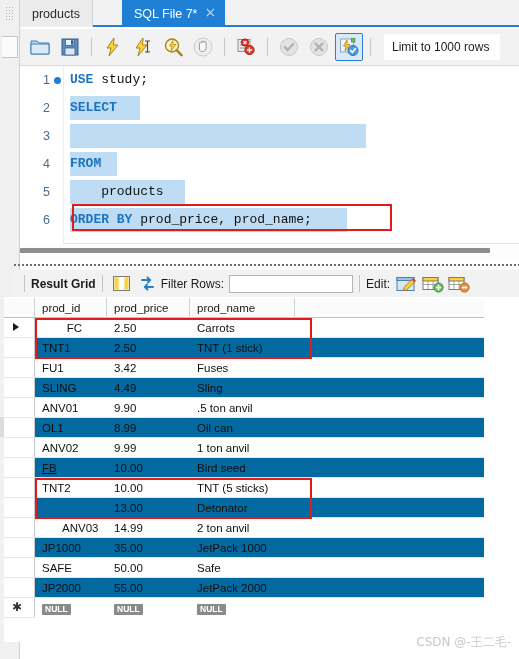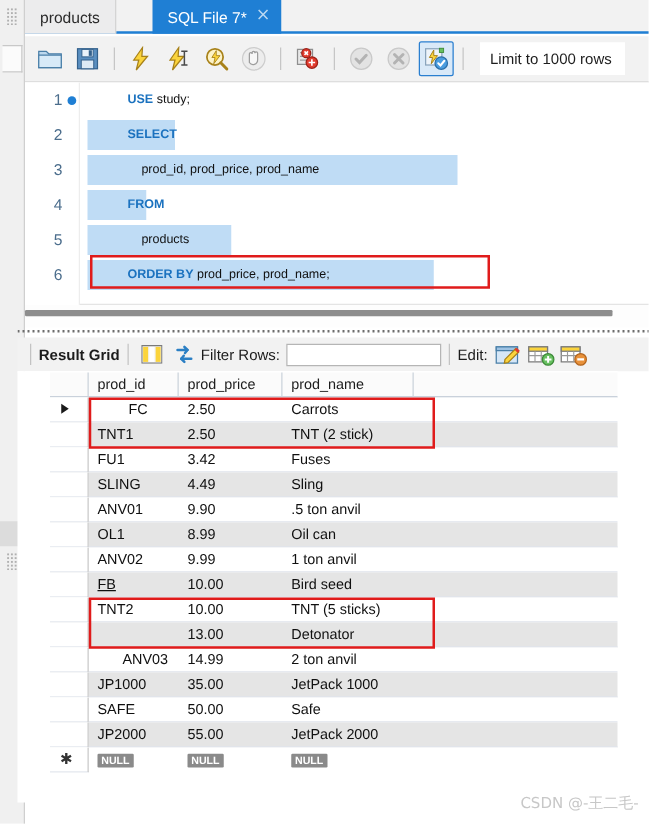--- a/index.html
+++ b/index.html
@@ -72,22 +72,22 @@
     background: #ffffff; border-right: 1px solid #ededed; }
   .codearea { position: absolute; left: 44px; top: 0; right: 0; height: 178px; }
   .crow { position: relative; height: 28px; }
   .lnum { position: absolute; left: 0; width: 30px; text-align: right;
     font-size: 12.5px; color: #4b6d8c; line-height: 28px;
     font-family: "Liberation Sans", sans-serif; }
   .bpdot { position: absolute; left: 34px; top: 11px; width: 7px; height: 7px;
     border-radius: 50%; background: #1f7fd4; }
   .cline {
     position: absolute; left: 0; top: 0; height: 28px; line-height: 28px;
-    font-family: Liberation Sans, sans-serif; font-size: 10px;
-    white-space: pre; color: #101010; padding-left: 6px; margin-left: 32px;
+    font-family: Liberation Mono, monospace; font-size: 13px;
+    white-space: pre; color: #101010; padding-left: 6px;
   }
   .sel-bg { background: #bfdcf5; }
   .kw { color: #1b72bf; font-weight: bold; }
   .redbox-code {
     position: absolute; left: 52px; top: 138px; width: 320px; height: 27px;
     border: 2px solid #e01b1b; pointer-events: none;
   }
 
   
   .splitbar { position: absolute; left: 20px; top: 244px; width: 499px; height: 18px;
@@ -108,30 +108,30 @@
   .rt-label { font-weight: bold; font-size: 12px; }
   .filter-label { font-size: 12px; margin-right: 5px; }
   .filter-input {
     width: 124px; height: 18px; background: #ffffff; border: 1px solid #b5b5b5;
     font-size: 11px; padding: 0 3px; font-family: "Liberation Sans", sans-serif;
   }
   .edit-label { font-size: 12px; margin-right: 4px; }
   .rt-btn { width: 26px; height: 22px; display: flex; align-items: center; justify-content: center; }
 
   
-  .grid { position: absolute; left: 14px; top: 297px; width: 480px; height: 345px;
-    background: #ffffff; border-top: 1px solid #ffffff; padding-left: 26px; }
+  .grid { position: absolute; left: 4px; top: 297px; width: 480px; height: 345px;
+    background: #ffffff; border-top: 1px solid #ffffff; }
   .grid-hdr { position: relative; height: 20px; background: #fbfbfb;
     border-bottom: 1px solid #b9c4d1; }
   .hcell { position: absolute; top: 0; height: 20px; line-height: 20px;
     font-size: 11.5px; color: #1c1c1c; padding-left: 7px;
     border-right: 1px solid #cbd3dc; }
   .grow { position: relative; height: 20px; }
   .grow.odd { background: #ffffff; }
-  .grow.even { background: #e5e5e5; }
+  .grow.even { background: #0369a1; }
   .gcell { position: absolute; top: 0; height: 20px; line-height: 20px;
     font-size: 11.5px; color: #101010; padding-left: 7px; overflow: hidden;
     white-space: nowrap; }
   .rowhdr { position: absolute; left: 0; top: 0; width: 31px; height: 20px;
     background: #ffffff; border-right: 1px solid #c9c9c9;
     border-bottom: 1px solid #e3e7ee; }
   .rowline { position: absolute; left: 31px; right: 0; bottom: 0; height: 1px;
     background: #dfe4ec; }
   .caret { position: absolute; left: 9px; top: 5px; width: 0; height: 0;
     border-left: 6px solid #1a1a1a; border-top: 4.5px solid transparent;
@@ -276,21 +276,20 @@
           <div class="cline"><span class="kw">USE</span><span> study;</span></div>
         </div>
         <div class="crow">
           <div class="lnum" style="left: -44px;">2</div>
           <div class="sel-bg" style="position: absolute; left: 6px; top: 2px; height: 24px; width: 70px;"></div>
           <div class="cline"><span class="kw">SELECT</span></div>
         </div>
         <div class="crow">
           <div class="lnum" style="left: -44px;">3</div>
           <div class="sel-bg" style="position: absolute; left: 6px; top: 2px; height: 24px; width: 296px;"></div>
-          <div class="cline"><span>    prod_id, prod_price, prod_name</span></div>
         </div>
         <div class="crow">
           <div class="lnum" style="left: -44px;">4</div>
           <div class="sel-bg" style="position: absolute; left: 6px; top: 2px; height: 24px; width: 47px;"></div>
           <div class="cline"><span class="kw">FROM</span></div>
         </div>
         <div class="crow">
           <div class="lnum" style="left: -44px;">5</div>
           <div class="sel-bg" style="position: absolute; left: 6px; top: 2px; height: 24px; width: 115px;"></div>
           <div class="cline"><span>    products</span></div>
@@ -381,21 +380,21 @@
           </div>
           <div class="gcell" style="left: 31px; width: 72px; text-align: center;">FC</div>
           <div class="gcell" style="left: 103px; width: 83px;">2.50</div>
           <div class="gcell" style="left: 186px; width: 105px;">Carrots</div>
           <div class="rowline"></div>
         </div>
         <div class="grow even">
           <div class="rowhdr"></div>
           <div class="gcell" style="left: 31px; width: 72px;">TNT1</div>
           <div class="gcell" style="left: 103px; width: 83px;">2.50</div>
-          <div class="gcell" style="left: 186px; width: 105px;">TNT (2 stick)</div>
+          <div class="gcell" style="left: 186px; width: 105px;">TNT (1 stick)</div>
           <div class="rowline"></div>
         </div>
         <div class="grow odd">
           <div class="rowhdr"></div>
           <div class="gcell" style="left: 31px; width: 72px;">FU1</div>
           <div class="gcell" style="left: 103px; width: 83px;">3.42</div>
           <div class="gcell" style="left: 186px; width: 105px;">Fuses</div>
           <div class="rowline"></div>
         </div>
         <div class="grow even">

